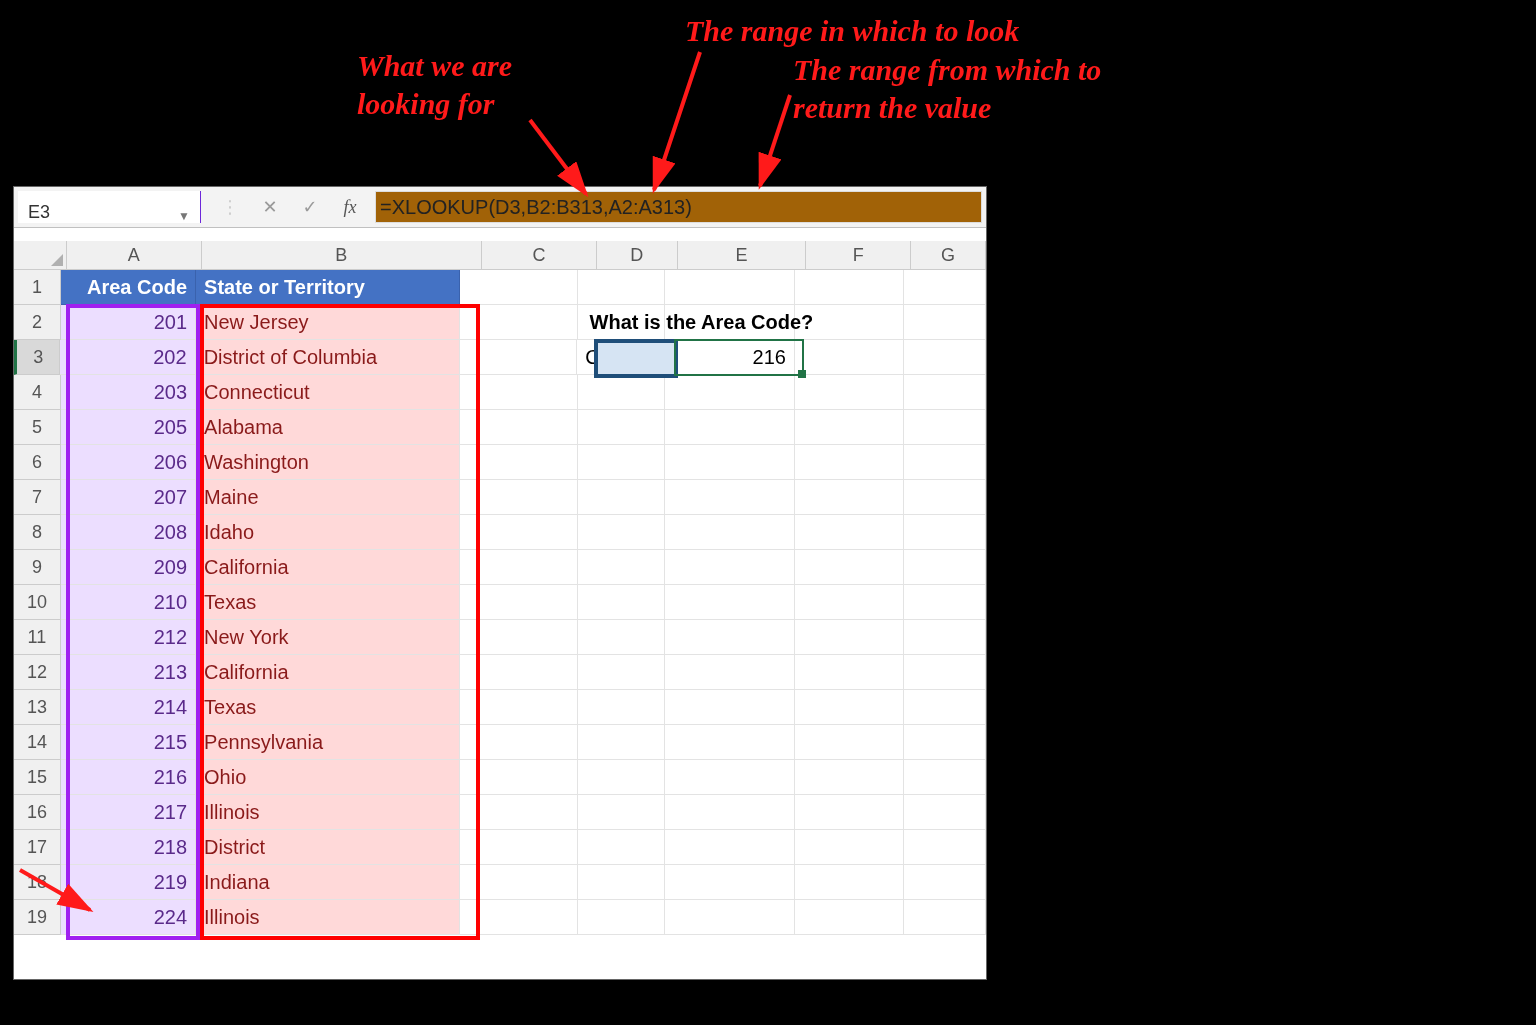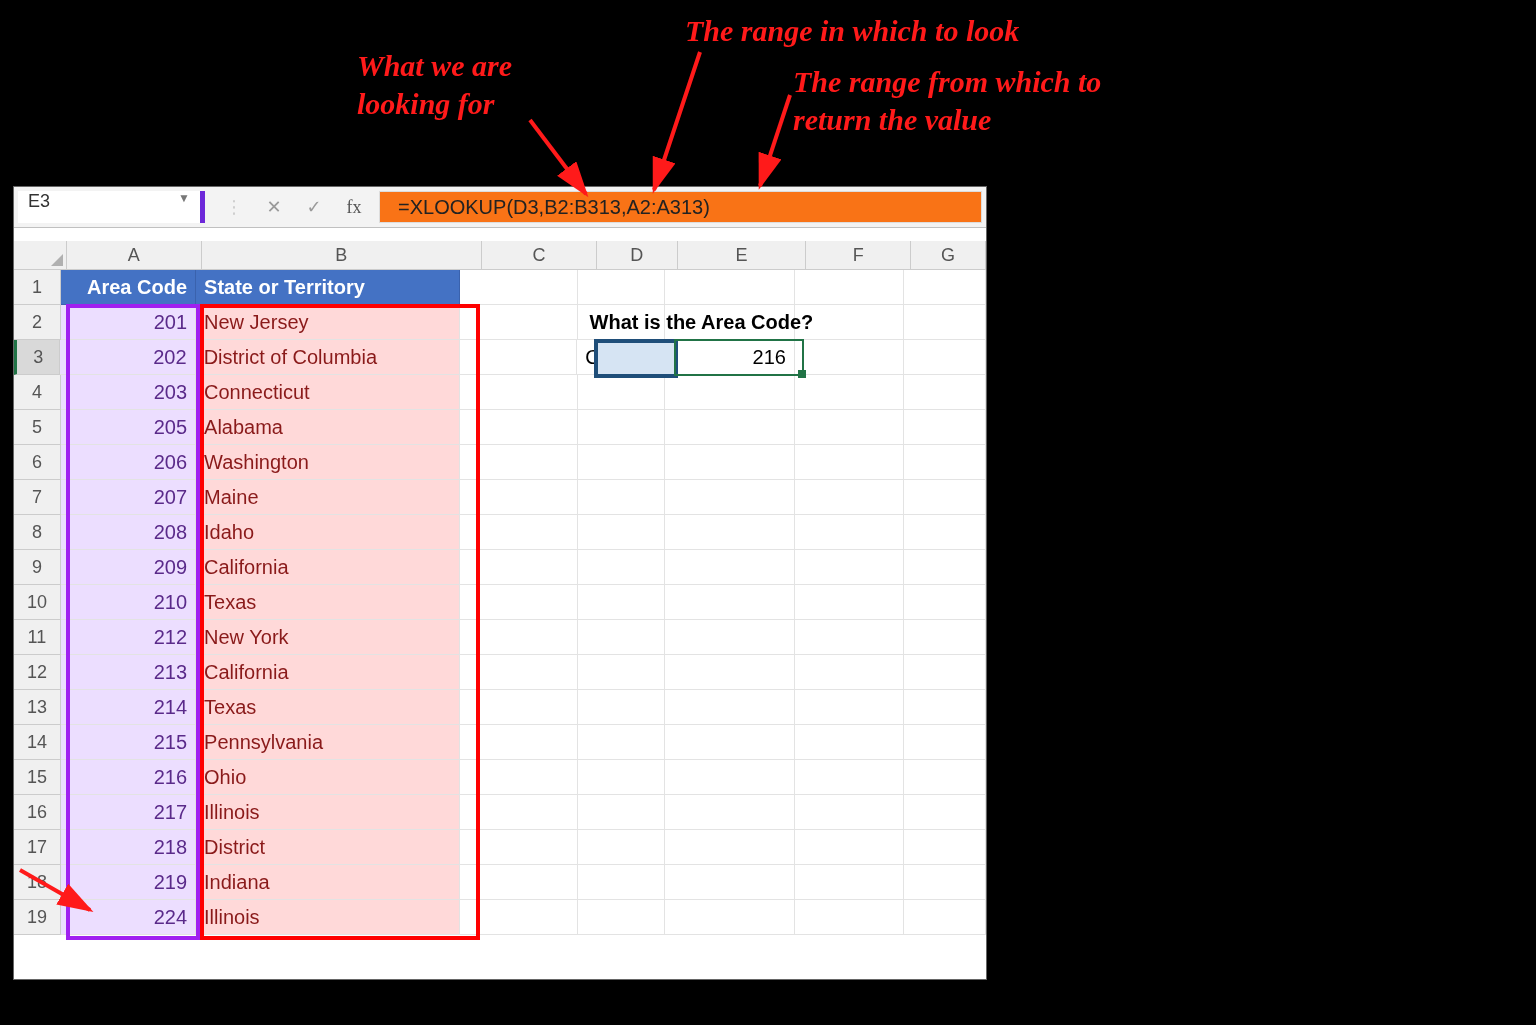--- a/index.html
+++ b/index.html
@@ -1,26 +1,26 @@
 <!DOCTYPE html>
 <html><head>
 <meta charset="utf-8">
 <style>
   html,body{margin:0;padding:0;background:#000;font-family:"Segoe UI",Arial,sans-serif;width:1536px;height:1025px;overflow:hidden}
   .canvas{position:relative;width:1536px;height:1025px}
   .excel{position:absolute;left:14px;top:187px;width:972px;height:792px;background:#fff;box-shadow:0 0 0 1px #666}
 
   
   .fbar{height:40px;border-bottom:1px solid #c0c0c0;display:flex;align-items:stretch;background:#f3f3f3}
-  .namebox{width:162px;display:flex;align-items:flex-start;padding:0 10px;border-right:5px solid #6d28d9;background:#fff;margin:4px;font-size:18px;color:#333}
+  .namebox{width:162px;display:flex;align-items:flex-end;padding:0 10px;border-right:1px solid #6d28d9;background:#fff;margin:4px;font-size:18px;color:#333}
   .namebox .dd{margin-left:auto;color:#777;font-size:12px}
   .fbtns{display:flex;align-items:center;gap:18px;padding:0 14px;color:#9a9a9a;font-size:18px}
   .fbtns span{display:inline-flex;align-items:center;justify-content:center;width:22px}
-  .fx{font-family:"Times New Roman",serif;color:#555}
-  .formula{flex:1;background:#f97316;margin:4px 4px 4px 0;display:flex;align-items:center;padding:0 18px;font-size:20px;color:#222;border:1px solid #ddd}
+  .fx{font-style:italic;font-family:"Times New Roman",serif;color:#555}
+  .formula{flex:1;background:#a16207;margin:4px 4px 4px 0;display:flex;align-items:center;padding:0 4px;font-size:20px;color:#222;border:1px solid #ddd}
 
   
   .grid{position:absolute;left:0;top:54px;right:0;bottom:0}
   .colhdrs{display:flex;height:28px;background:#f0f0f0;border-bottom:1px solid #ccc}
   .corner{width:52px;border-right:1px solid #ccc;background:#f0f0f0;position:relative}
   .corner::after{content:"";position:absolute;right:3px;bottom:3px;border:6px solid transparent;border-right-color:#b0b0b0;border-bottom-color:#b0b0b0}
   .ch{border-right:1px solid #ccc;text-align:center;font-size:18px;color:#555;line-height:28px}
   .rows{}
   .row{display:flex;height:35px}
   .rh{width:52px;border-right:1px solid #ccc;border-bottom:1px solid #ccc;background:#f0f0f0;text-align:center;font-size:18px;color:#555;line-height:35px}
@@ -52,21 +52,21 @@
 </style>
 </head>
 <body>
 
 <div class="canvas">
 
   <div class="ann" style="left:685px;top:12px">The range in which to look</div>
   <div class="ann" style="left:357px;top:47px">
     <span>What we are</span><br><span>looking for</span>
   </div>
-  <div class="ann" style="left:793px;top:63px">
+  <div class="ann" style="left:793px;top:51px">
     <span>The range from which to</span><br><span>return the value</span>
   </div>
 
   <svg class="arrows">
     <defs>
         <marker id="ah" markerWidth="10" markerHeight="10" refX="8" refY="3" orient="auto">
           <path d="M0,0 L9,3 L0,6 Z" fill="#ff1a1a"></path>
         </marker>
       </defs>
     <line x1="530" y1="120" x2="586" y2="194" stroke="#ff1a1a" stroke-width="4" marker-end="url(#ah)"></line>

